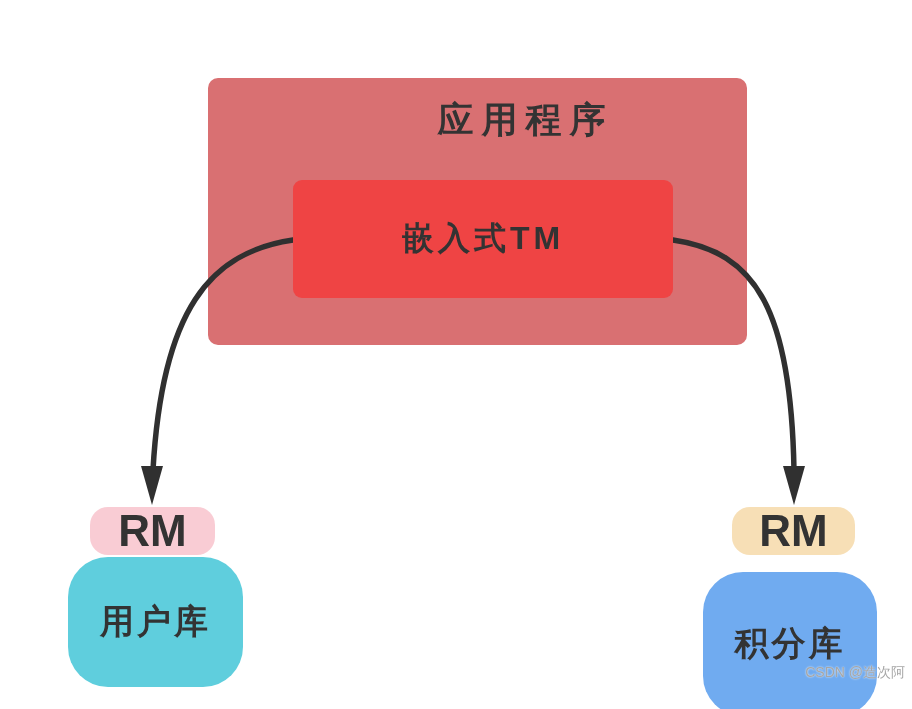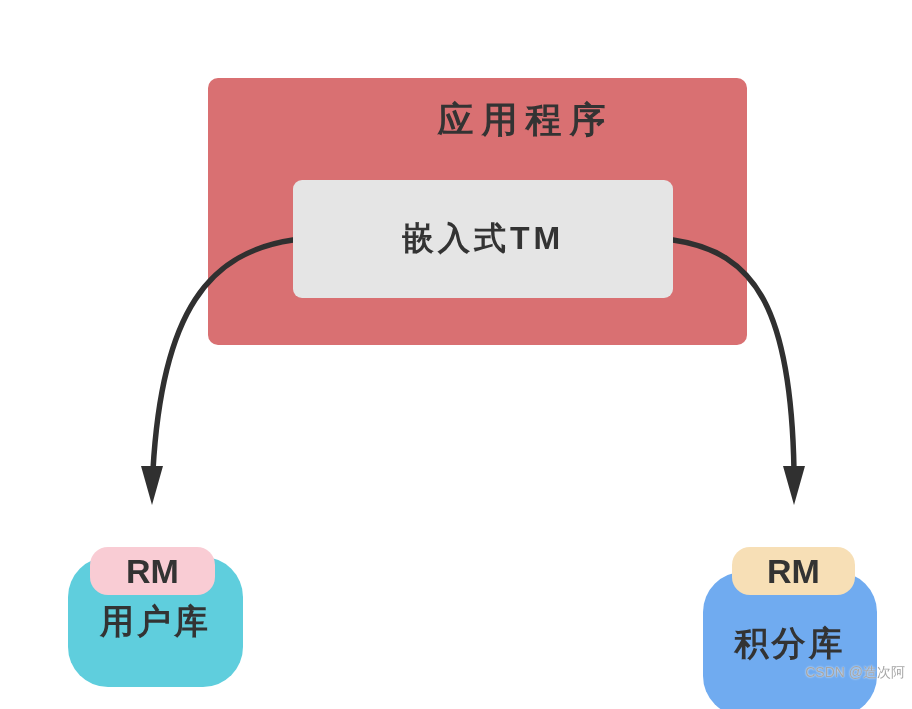--- a/index.html
+++ b/index.html
@@ -67,25 +67,24 @@
     stroke-linecap: round;
   }
   
   .rm-pill {
     position: absolute;
     height: 48px;
     border-radius: 18px;
     display: flex;
     align-items: center;
     justify-content: center;
-    font-size: 34px;
+    font-size: 44px;
     font-weight: bold;
     color: #333333;
     z-index: 4;
-    margin-top: 40px;
   }
   .rm-pill.left  { left: 90px;  top: 507px; width: 125px; }
   .rm-pill.right { left: 732px; top: 507px; width: 123px; }
   
   .db-shape {
     position: absolute;
     border-radius: 40px;
     display: flex;
     align-items: center;
     justify-content: center;
@@ -110,21 +109,21 @@
 </style>
 </head>
 <body>
 
 <div class="canvas">
 
   <div class="app-box" style="background-color: rgb(217, 112, 114);">
     <div class="app-title" style="color: rgb(51, 51, 51);">应用程序</div>
   </div>
 
-  <div class="tm-box" style="background-color: #e5e5e5;">
+  <div class="tm-box" style="background-color: #ef4444;">
     <span style="color: rgb(51, 51, 51);">嵌入式TM</span>
   </div>
 
   <svg class="arrows" width="912" height="709" viewBox="0 0 912 709">
     <path class="arrow-line" d="M 293 240 C 210 252, 162 310, 153 470" style="stroke: rgb(48, 48, 48);"></path>
     <polygon points="141,466 163,466 152,505" style="fill: rgb(48, 48, 48);"></polygon>
     <path class="arrow-line" d="M 673 240 C 756 252, 791 310, 794 470" style="stroke: rgb(48, 48, 48);"></path>
     <polygon points="783,466 805,466 794,505" style="fill: rgb(48, 48, 48);"></polygon>
   </svg>
 

